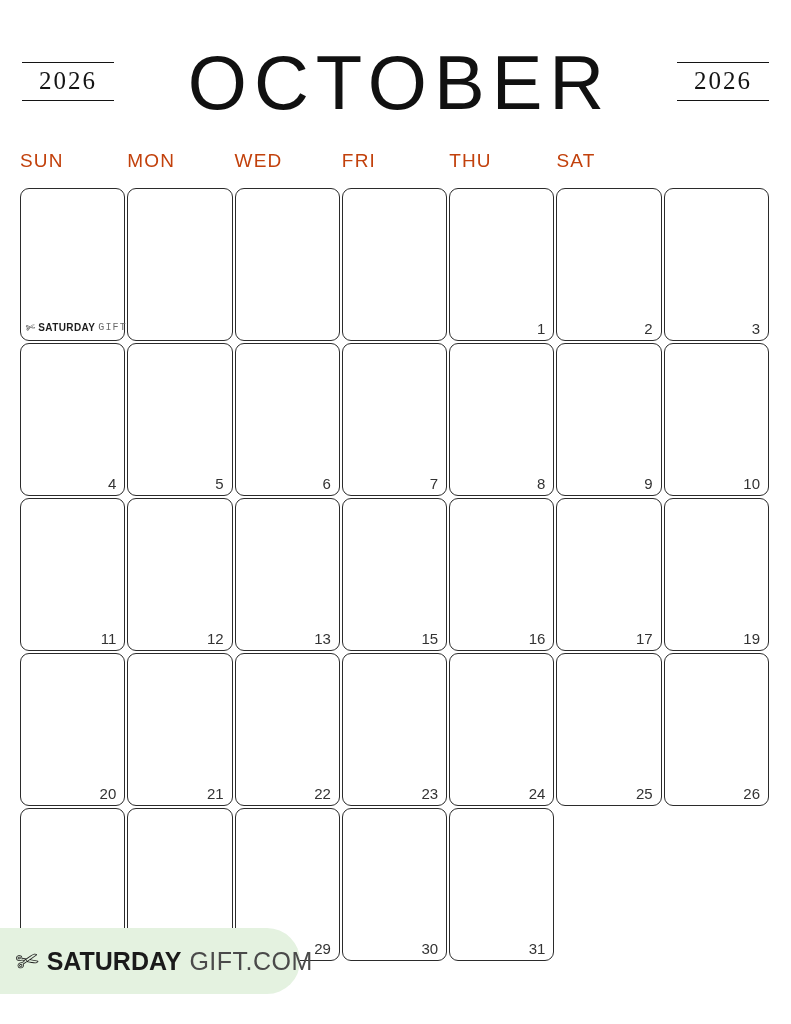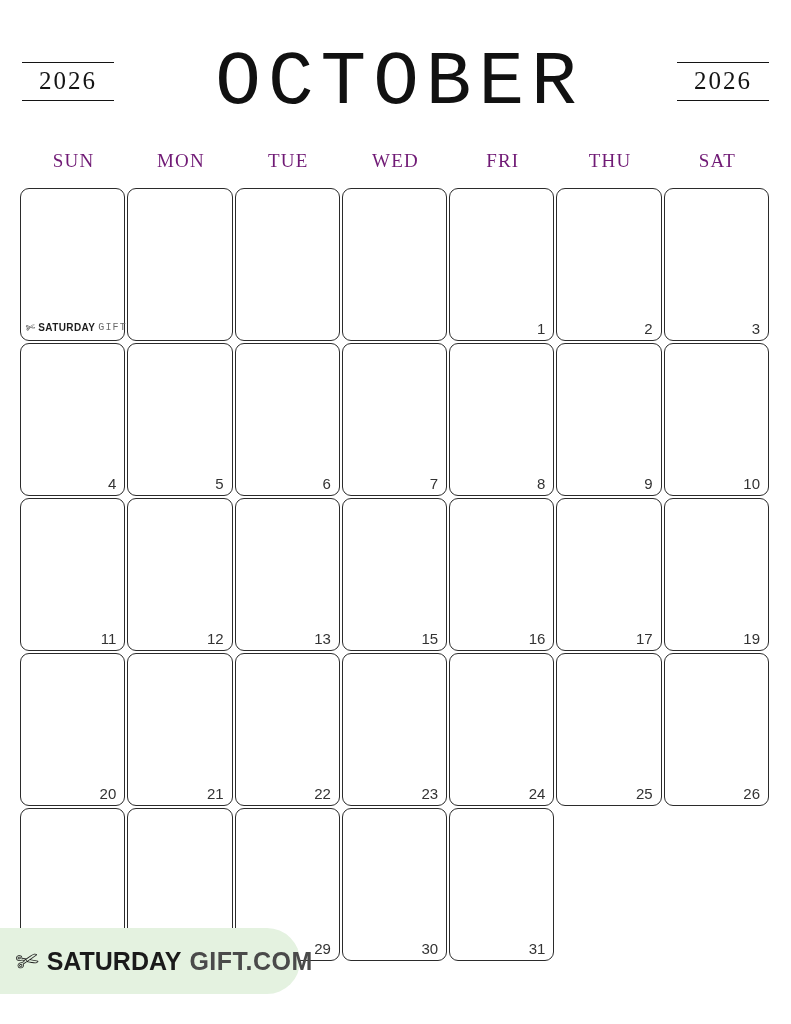--- a/index.html
+++ b/index.html
@@ -43,44 +43,44 @@
     letter-spacing: 2px;
     color: #141414;
     padding: 4px 0 5px 0;
     border-top: 1.3px solid #141414;
     border-bottom: 1.3px solid #141414;
   }
   .year-left { left: 22px; }
   .year-right { right: 22px; }
 
   .month-title {
-    font-family: Liberation Mono, monospace;
+    font-family: Liberation Sans, sans-serif;
     font-size: 76px;
     letter-spacing: 7px;
     font-weight: 400;
     color: #111111;
     line-height: 1;
     margin-top: 15px;
     padding-left: 8px;
   }
 
   
   .weekdays {
     display: grid;
     grid-template-columns: repeat(7, 1fr);
     width: 751px;
     margin: 0 auto;
     padding: 0;
   }
   .weekday {
-    text-align: center;
-    font-family: Liberation Serif, serif;
+    text-align: left;
+    font-family: Liberation Sans, sans-serif;
     font-size: 19px;
     letter-spacing: 1.2px;
-    color: #701a75;
+    color: #c2410c;
     padding-bottom: 16px;
   }
 
   
   .grid {
     display: grid;
     grid-template-columns: repeat(7, 1fr);
     grid-template-rows: repeat(5, 155px);
     width: 751px;
     margin: 0 auto;
@@ -165,40 +165,39 @@
   .footer-logo .fl-bold {
     font-family: "Liberation Sans", sans-serif;
     font-size: 25px;
     font-weight: 700;
     letter-spacing: 0px;
     color: #1a1a1a;
   }
   .footer-logo .fl-light {
     font-family: "Liberation Sans", sans-serif;
     font-size: 25px;
-    font-weight: 700;
+    font-weight: 400;
     letter-spacing: 0.5px;
     color: #4a4a4a;
   }
 </style>
 </head>
 <body>
 
 <div class="page">
 
   <div class="header">
     <div class="year-box year-left">2026</div>
     <div class="month-title">OCTOBER</div>
     <div class="year-box year-right">2026</div>
   </div>
 
   <div class="weekdays">
     <div class="weekday">SUN</div>
     <div class="weekday">MON</div>
-    <div class="weekday">TUE</div>
     <div class="weekday">WED</div>
     <div class="weekday">FRI</div>
     <div class="weekday">THU</div>
     <div class="weekday">SAT</div>
   </div>
 
   <div class="grid">
 
     <div class="cell">
       <div class="cell-inner"></div>

